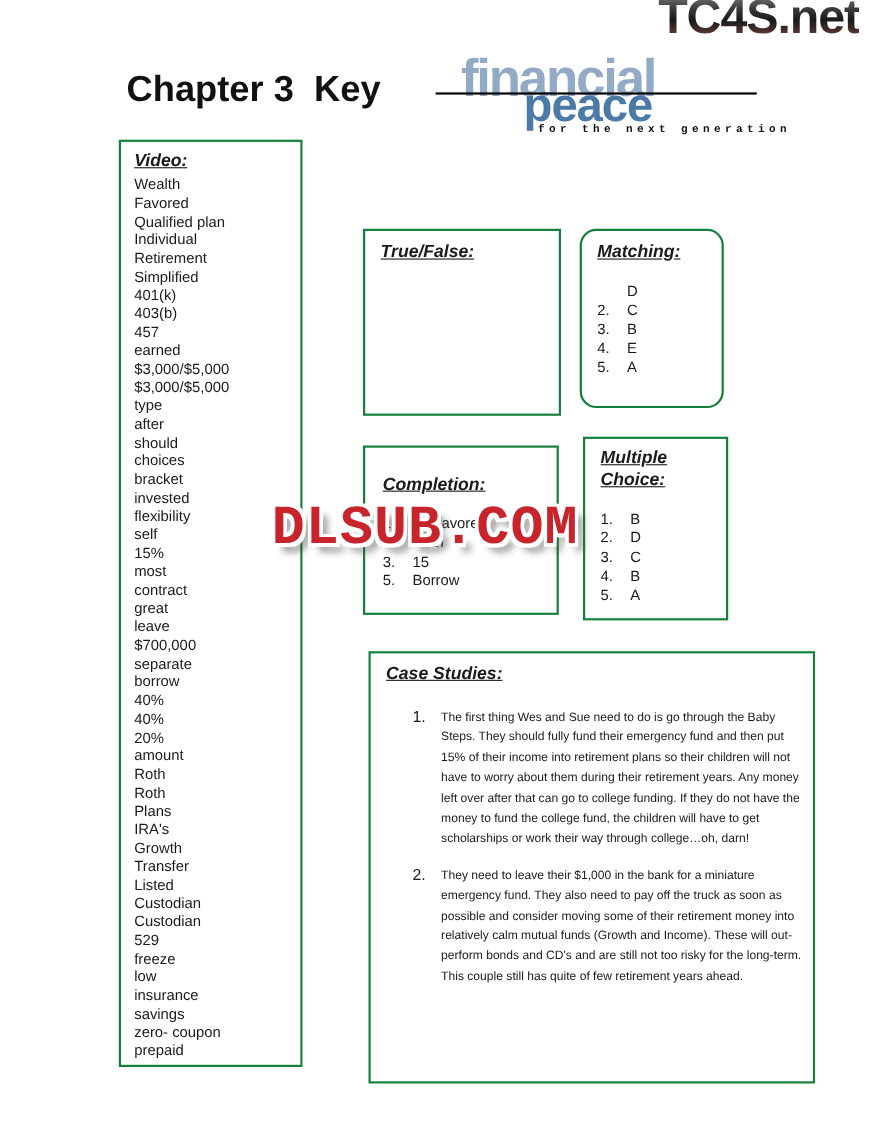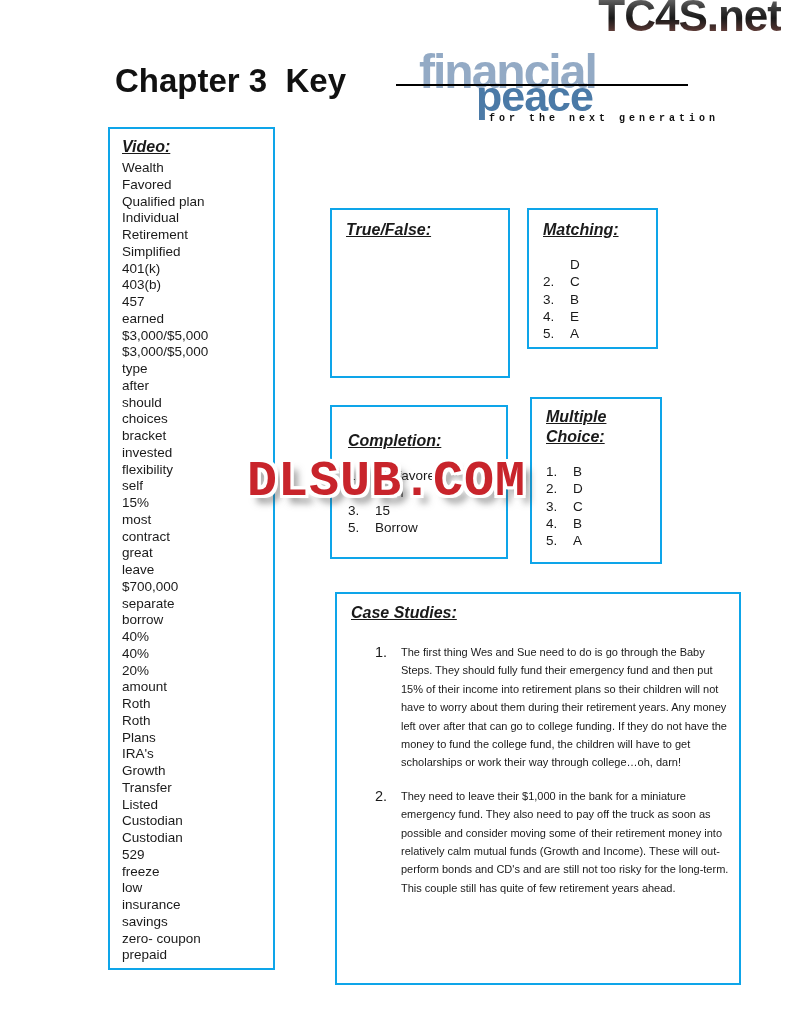--- a/index.html
+++ b/index.html
@@ -82,38 +82,38 @@
     font-size: 10px;
     font-weight: bold;
     letter-spacing: 4px;
     color: #111;
     white-space: nowrap;
   }
 
   
   .abox {
     position: absolute;
-    border: 2px solid #0ea5e9;
+    border: 2px solid #15803d;
     background: #fff;
   }
   .box-head {
     font-weight: bold;
     font-style: italic;
     text-decoration: underline;
     font-size: 16px;
     line-height: 1.25;
   }
 
   .video-box { left: 108px; top: 127px; width: 167px; height: 843px; padding: 8px 6px 0 12px; }
   .video-list { margin-top: 3px; }
   .video-list div { font-size: 13.5px; line-height: 16.75px; white-space: nowrap; }
 
   .tf-box { left: 330px; top: 208px; width: 180px; height: 170px; padding: 10px 10px 0 14px; }
 
-  .matching-box { left: 527px; top: 208px; width: 131px; height: 141px; padding: 10px 8px 0 14px; }
+  .matching-box { left: 527px; top: 208px; width: 131px; height: 163px; padding: 10px 8px 0 14px; border-radius: 15px; }
   .completion-box { left: 330px; top: 405px; width: 178px; height: 154px; padding: 24px 8px 0 16px; }
   .mc-box { left: 530px; top: 397px; width: 132px; height: 167px; padding: 8px 8px 0 14px; }
 
   .ans-list { margin-top: 16px; }
   .ans-row { display: flex; font-size: 13.5px; line-height: 17.3px; }
   .ans-num { width: 27px; flex: 0 0 27px; }
   .ans-val { white-space: nowrap; }
 
   
   .cs-box { left: 335px; top: 592px; width: 406px; height: 393px; padding: 9px 10px 0 14px; }

